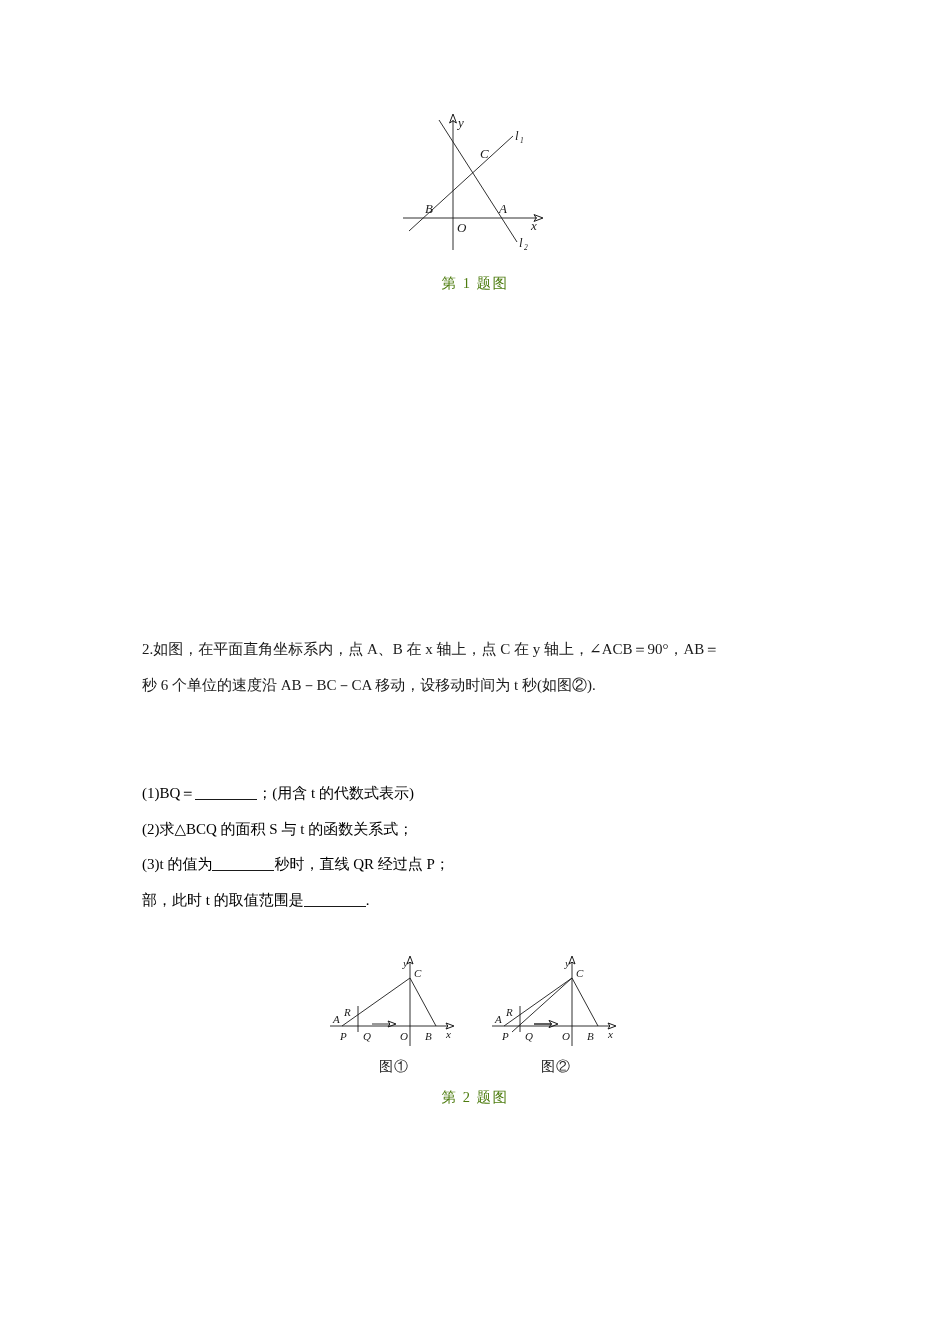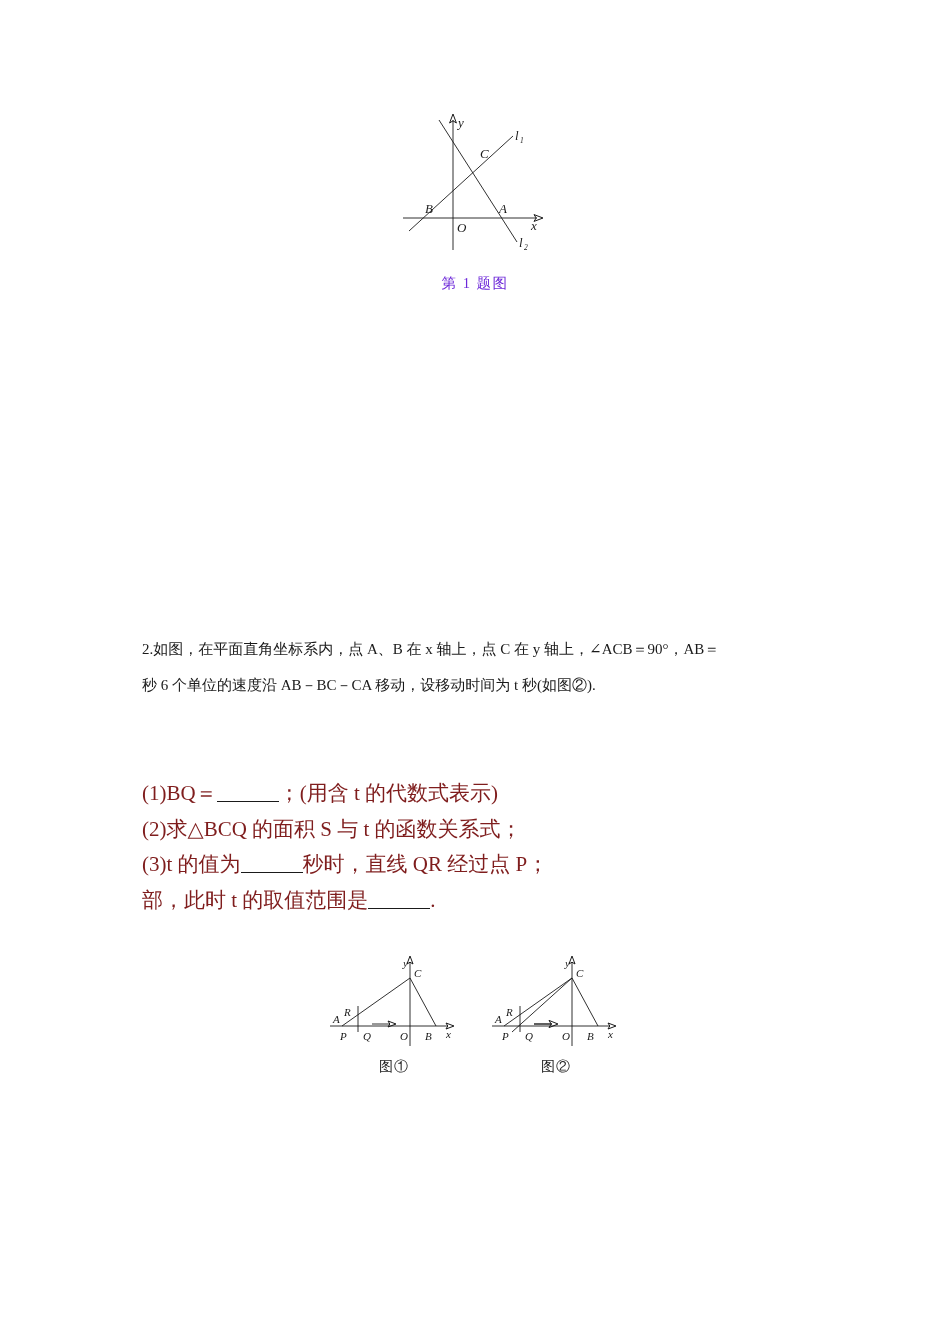--- a/index.html
+++ b/index.html
@@ -31,21 +31,21 @@
     text-align: center;
   }
   #fig1-svg {
     display: block;
     margin: 0 auto;
   }
   .fig-caption {
     font-family: "Liberation Serif", "DejaVu Serif", serif;
     font-size: 14.5px;
     letter-spacing: 1.5px;
-    color: #6d28d9;
+    color: #4d7c0f;
     margin-top: 16px;
   }
 
   
   #problem-block {
     position: absolute;
     left: 142px;
     top: 632px;
     width: 700px;
   }
@@ -67,23 +67,23 @@
   }
 
   
   #subq-block {
     position: absolute;
     left: 142px;
     top: 776px;
     width: 700px;
   }
   .subq {
-    font-size: 21px;
+    font-size: 15px;
     line-height: 35.5px;
-    color: #7f1d1d;
+    color: #000000;
   }
 
   
   #fig2-block {
     position: absolute;
     left: 0;
     top: 948px;
     width: 950px;
     text-align: center;
   }
@@ -243,15 +243,16 @@
           <text class="lbl-s" x="101" y="92">B</text>
           <text class="lbl-s" x="90" y="29">C</text>
           <text class="lbl-s" x="79" y="19">y</text>
           <text class="lbl-s" x="122" y="90">x</text>
         </svg>
         <div class="subfig-label">图②</div>
       </div>
 
     </div>
 
+    <div class="fig-caption" id="fig2-caption">第 2 题图</div>
   </div>
 
 </div>
 
 </body></html>

